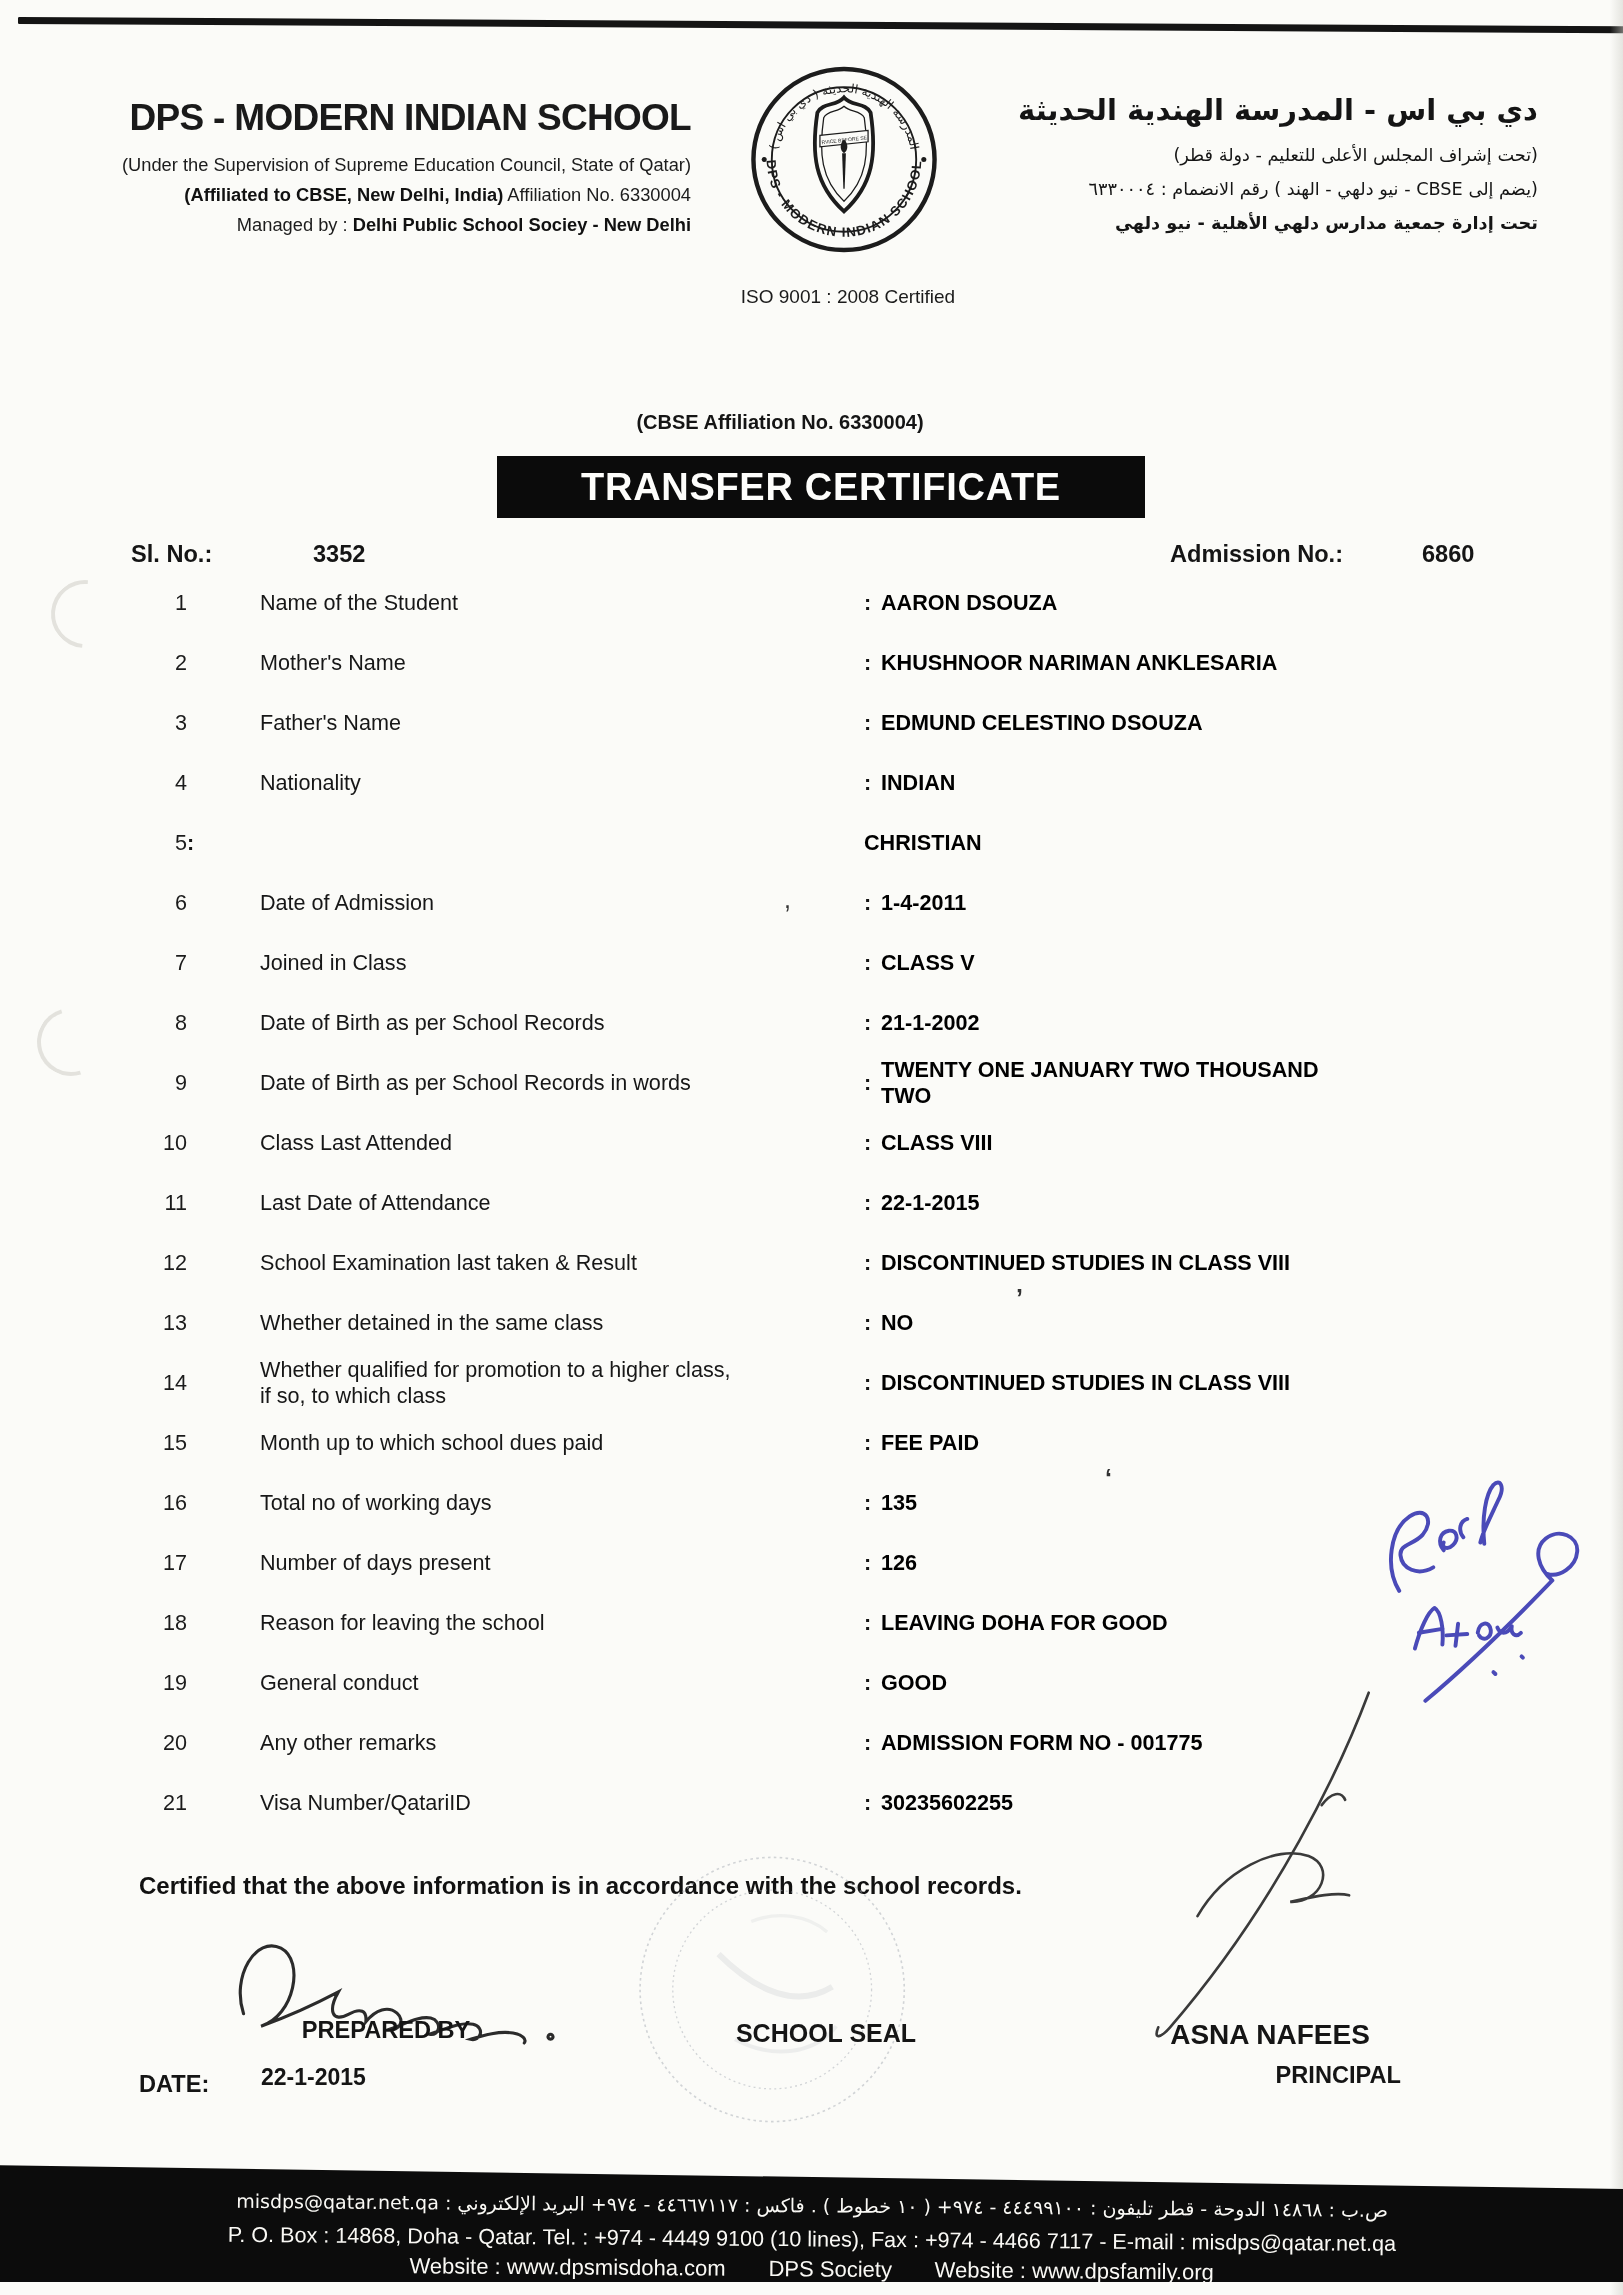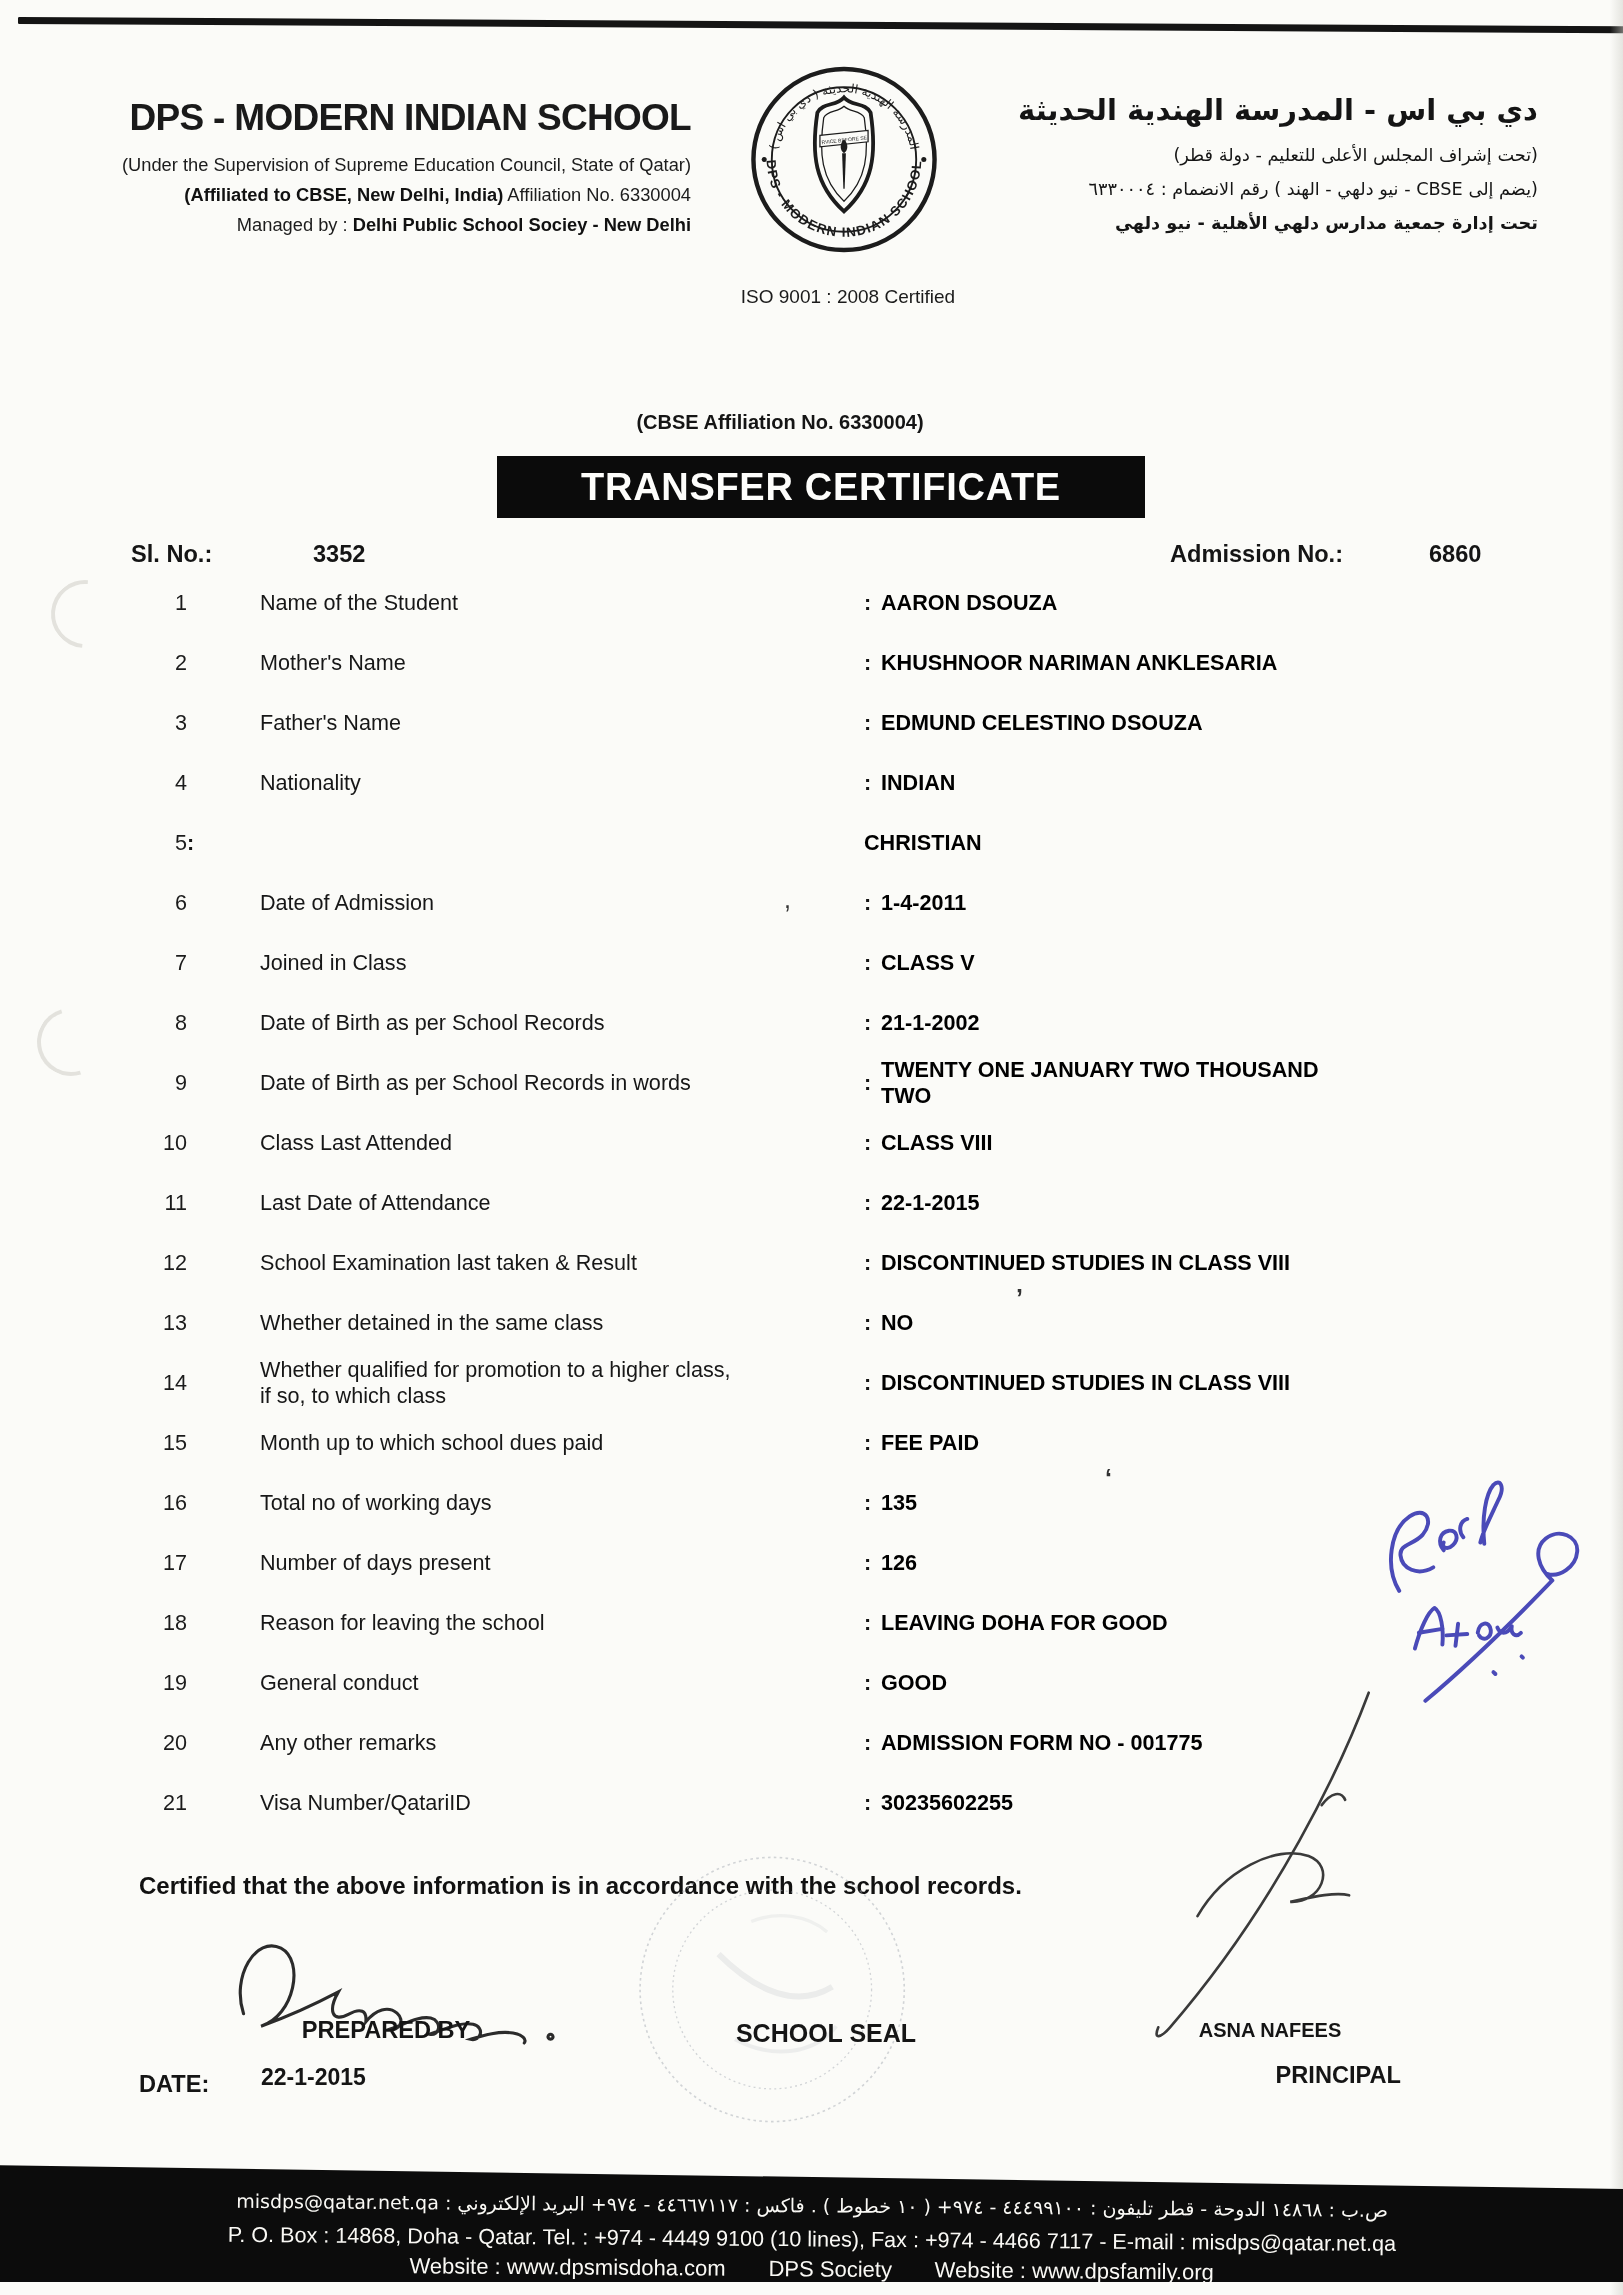--- a/index.html
+++ b/index.html
@@ -37,21 +37,21 @@
   .iso-line { left:717px; top:286px; width:262px; text-align:center; font-size:19px; color:#1b1b1b; }
 
   
   .cbse-line { left:0; top:411px; width:1560px; text-align:center; font-size:20px; font-weight:700; }
   .tc-banner { left:497px; top:456px; width:648px; height:62px; background:#0b0b0b;
     display:flex; align-items:center; justify-content:center; }
   .tc-banner span { color:#fdfdfb; font-size:38px; font-weight:700; letter-spacing:0.7px; }
 
   .serial { font-size:23.6px; font-weight:700; top:541px; white-space:nowrap; }
   .sl-label { left:131px; }  .sl-value { left:313px; }
-  .adm-label { left:1170px; } .adm-value { left:1422px;margin-left:7px; }
+  .adm-label { left:1170px; } .adm-value { left:1422px; }
 
   
   .tc-table { left:0; top:573px; width:1538px; }
   .row { display:grid; grid-template-columns:187px 677px 17px 465px; min-height:60px; align-items:center; }
   .cell { font-size:21.6px; }
   .cell.num { text-align:right; color:#1b1b1b; }
   .cell.label { padding-left:73px; line-height:26px; white-space:pre-line; color:#171717; }
   .cell.colon { font-weight:700; }
   .cell.value { font-weight:700; color:#000; line-height:26px; white-space:pre-line; }
 
@@ -63,21 +63,21 @@
 
   
   .certified { left:139px; top:1872px; font-size:24px; font-weight:700; color:#111; }
   .sig-left { left:216px; top:1917px; }
   .prepared { left:242px; top:2017px; width:288px; text-align:center; font-size:23.6px; font-weight:700; }
   .date-label { left:139px; top:2064px; font-size:23.6px; font-weight:700;margin-top:7px; }
   .date-value { left:261px; top:2064px; font-size:23px; font-weight:700; }
   .seal-wm { left:627px; top:1843px; opacity:.5; }
   .school-seal { left:695px; top:2019px; width:262px; text-align:center; font-size:25px; font-weight:700; }
   .sig-right { left:1106px; top:1687px; }
-  .principal-name { left:1139px; top:2019px; width:262px; text-align:center; font-size:20px; font-weight:700; }
+  .principal-name { left:1139px; top:2019px; width:262px; text-align:center; font-size:28px; font-weight:700; }
   .principal-title { left:1139px; top:2062px; width:262px; text-align:right; font-size:23.6px; font-weight:700; }
   .blue-note { left:1322px; top:1439px; }
 
   
   .footer { left:0; top:2160px; width:1624px; height:122px; background:#0c0c0c;
     clip-path:polygon(0 5.2px, 100% 29px, 100% 100%, 0 100%); color:#faf9f5; }
   .footer-inner { position:absolute; left:0; top:0; width:100%; height:100%;
     transform:rotate(0.45deg); transform-origin:left center; }
   .f-line { position:absolute; width:100%; text-align:center; white-space:nowrap; }
   .f-ar { top:27.5px; font-size:19px; }

